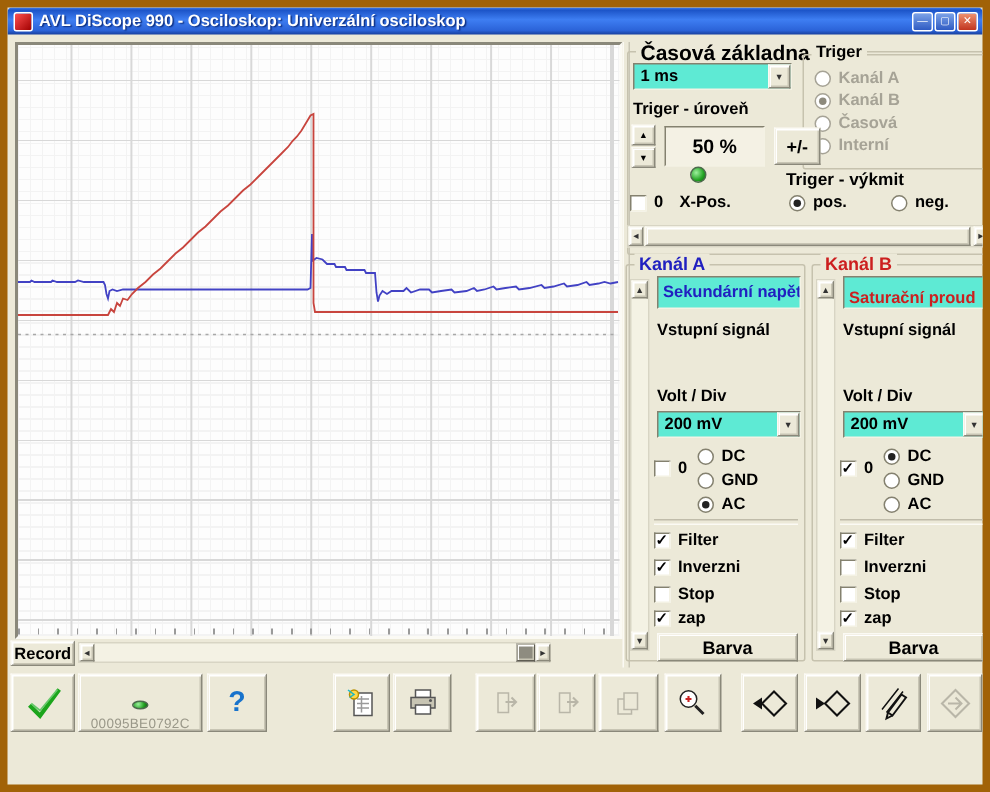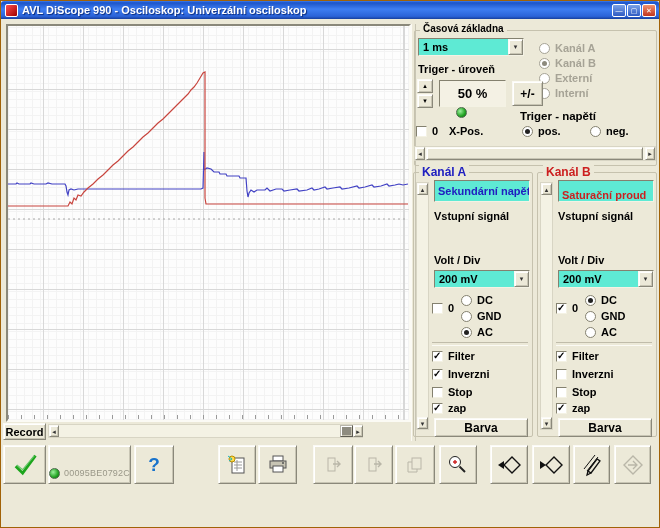--- a/index.html
+++ b/index.html
@@ -1,18 +1,18 @@
 <!DOCTYPE html>
 <html><head>
 <meta charset="utf-8">
 <style>
   html,body{margin:0;padding:0;background:#d4d0c8;}
   .window{position:relative;width:660px;height:528px;background:#ece9d8;
           font-family:"Liberation Sans",sans-serif;overflow:hidden;
-          border:1px solid #a16207;box-sizing:border-box;}
+          border:5px solid #a16207;box-sizing:border-box;}
   .abs{position:absolute;}
   .lbl{font-size:11px;font-weight:bold;color:#000;white-space:nowrap;text-align:center;}
 
   
   .titlebar{position:absolute;left:0;top:0;width:100%;height:18px;
     background:linear-gradient(180deg,#3c7cf0 0%,#1c54c8 10%,#3e7ef2 45%,#2b63d8 85%,#173f9e 100%);
     display:flex;align-items:center;border-radius:3px 3px 0 0;}
   .app-icon{width:11px;height:11px;margin:0 4px 0 4px;border:1px solid #fff;border-radius:2px;
     background:linear-gradient(135deg,#ff5050,#a00000);}
   .title-text{color:#fff;font-size:11px;font-weight:bold;text-shadow:1px 1px 1px #0a2a7a;white-space:nowrap;}
@@ -72,21 +72,21 @@
 
   .led{width:9px;height:9px;border-radius:50%;border:1px solid #4c6b4c;
        background:radial-gradient(circle at 35% 35%,#9df09d,#22a322 60%,#0b660b);}
 
   .sep{position:absolute;height:2px;border-top:1px solid #c0bcaa;border-bottom:1px solid #fbfaf4;}
 
   
   .tbtn{position:absolute;top:444px;height:39px;display:flex;align-items:center;justify-content:center;}
   .q-glyph{color:#1873cc;font-size:19px;font-weight:bold;}
   .f2-glyph{color:#a5a295;font-size:12px;font-weight:bold;}
-  .idpanel{justify-content:flex-start;padding-top:17px;gap:4px;}
+  .idpanel{flex-direction:column;justify-content:flex-start;padding-top:17px;gap:4px;}
   .id-text{font-size:9px;color:#9a9889;letter-spacing:0.2px;}
   .divider-v{position:absolute;left:410px;top:23px;width:3px;height:417px;
      background:#ece9d8;border-left:1px solid #fbfaf4;border-right:1px solid #c8c5b4;}
 </style>
 </head>
 <body>
 
 <div class="window">
 
   <div class="titlebar">
@@ -115,55 +115,58 @@
   <div class="btn3d abs" style="left:2px;top:422px;width:43px;height:17px;display:flex;align-items:center;justify-content:center;font-size:11px;font-weight:bold;">
     <span>Record</span>
   </div>
   <div class="sb abs" style="left:47px;top:423px;width:315px;height:14px;">
     <span class="sb-btn btn3d" style="left:0;top:0;width:10px;height:12px;">◂</span>
     <span class="sb-thumb dark btn3d" style="left:291px;top:0;width:13px;height:12px;"></span>
     <span class="sb-btn btn3d" style="left:304px;top:0;width:10px;height:12px;">▸</span>
   </div>
 
   <div class="gbox" style="left:413px;top:29px;width:243px;height:136px;">
-    <span class="gbox-label" style="font-size:10px;">Časová základna</span>
+    <span class="gbox-label" style="font-size:14px;">Časová základna</span>
   </div>
 
   <div class="combo sunken" style="left:417px;top:37px;width:106px;height:18px;">
     <span class="combo-text">1 ms</span>
     <span class="combo-btn btn3d">▾</span>
   </div>
 
+  <div class="gbox" style="left:530px;top:31px;width:122px;height:77px;">
+    <span class="gbox-label" style="font-size:11px;">Triger</span>
+  </div>
   <label class="row dis" style="left:538px;top:41px;">
     <span class="radio"></span>
     <span>Kanál A</span>
   </label>
   <label class="row dis" style="left:538px;top:56px;">
     <span class="radio checked"></span>
     <span>Kanál B</span>
   </label>
   <label class="row dis" style="left:538px;top:71px;">
     <span class="radio"></span>
-    <span>Externí</span>
+    <span>Časová</span>
   </label>
   <label class="row dis" style="left:538px;top:86px;">
     <span class="radio"></span>
     <span>Interní</span>
   </label>
 
   <div class="abs lbl" style="left:417px;top:62px;">Triger - úroveň</div>
   <div class="btn3d abs" style="left:416px;top:78px;width:16px;height:14px;display:flex;align-items:center;justify-content:center;font-size:7px;">▴</div>
   <div class="btn3d abs" style="left:416px;top:93px;width:16px;height:14px;display:flex;align-items:center;justify-content:center;font-size:7px;">▾</div>
   <div class="valuebox sunken abs" style="left:438px;top:79px;width:67px;height:27px;text-align:center;">50 %</div>
   <div class="btn3d abs" style="left:511px;top:80px;width:31px;height:25px;display:flex;align-items:center;justify-content:center;font-size:12px;font-weight:bold;">
     <span>+/-</span>
   </div>
   <span class="led abs" style="left:455px;top:106px;"></span>
 
-  <div class="abs lbl" style="left:519px;top:109px;font-size:11.5px;">Triger - napětí</div>
+  <div class="abs lbl" style="left:519px;top:109px;font-size:11.5px;">Triger - výkmit</div>
   <label class="row" style="left:521px;top:124px;">
     <span class="radio checked"></span>
     <span>pos.</span>
   </label>
   <label class="row" style="left:589px;top:124px;">
     <span class="radio"></span>
     <span>neg.</span>
   </label>
 
   <label class="row" style="left:415px;top:124px;">

